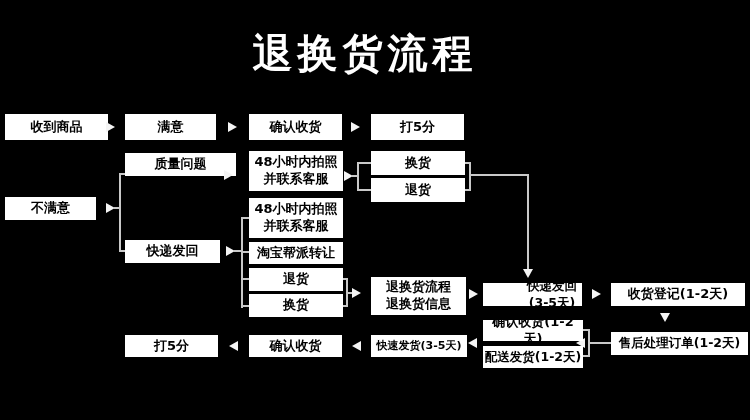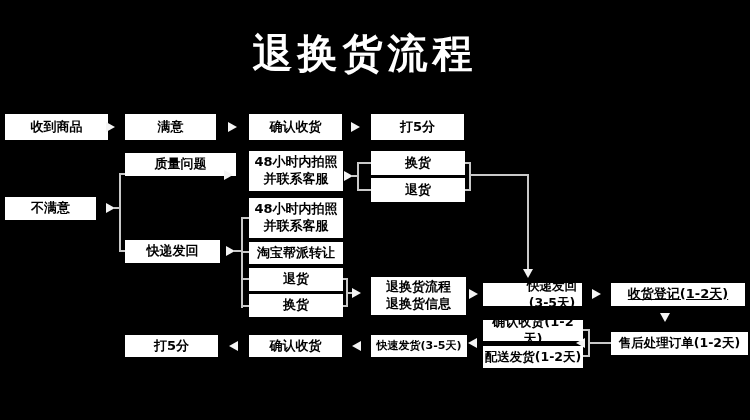--- a/index.html
+++ b/index.html
@@ -79,21 +79,21 @@
   <div class="line" style="left:343px;top:305px;width:5px;height:2px;"></div>
   <div class="line" style="left:346px;top:278px;width:2px;height:29px;"></div>
   <div class="line" style="left:346px;top:292px;width:7px;height:2px;"></div>
   <div class="ar" style="left:352px;top:288px;"></div>
 
   <div class="node" style="left:371px;top:277px;width:95px;height:38px;">退换货流程
 退换货信息</div>
   <div class="ar" style="left:469px;top:289px;"></div>
   <div class="node" style="left:483px;top:283px;width:99px;height:23px;font-size:12.5px;padding-left:39px;">快递发回(3-5天)</div>
   <div class="ar" style="left:592px;top:289px;"></div>
-  <div class="node" style="left:611px;top:283px;width:134px;height:23px;text-decoration:underline;">收货登记(1-2天)</div>
+  <div class="node" style="left:611px;top:283px;width:134px;height:23px;">收货登记(1-2天)</div>
 
   <div class="ad" style="left:660px;top:313px;"></div>
   <div class="node" style="left:611px;top:332px;width:137px;height:23px;font-size:12.5px;">售后处理订单(1-2天)</div>
 
   <div class="line" style="left:588px;top:342px;width:23px;height:2px;"></div>
   <div class="line" style="left:588px;top:329px;width:2px;height:28px;"></div>
   <div class="line" style="left:583px;top:329px;width:7px;height:2px;"></div>
   <div class="line" style="left:583px;top:355px;width:7px;height:2px;"></div>
   <div class="al" style="left:576px;top:338px;"></div>
 

